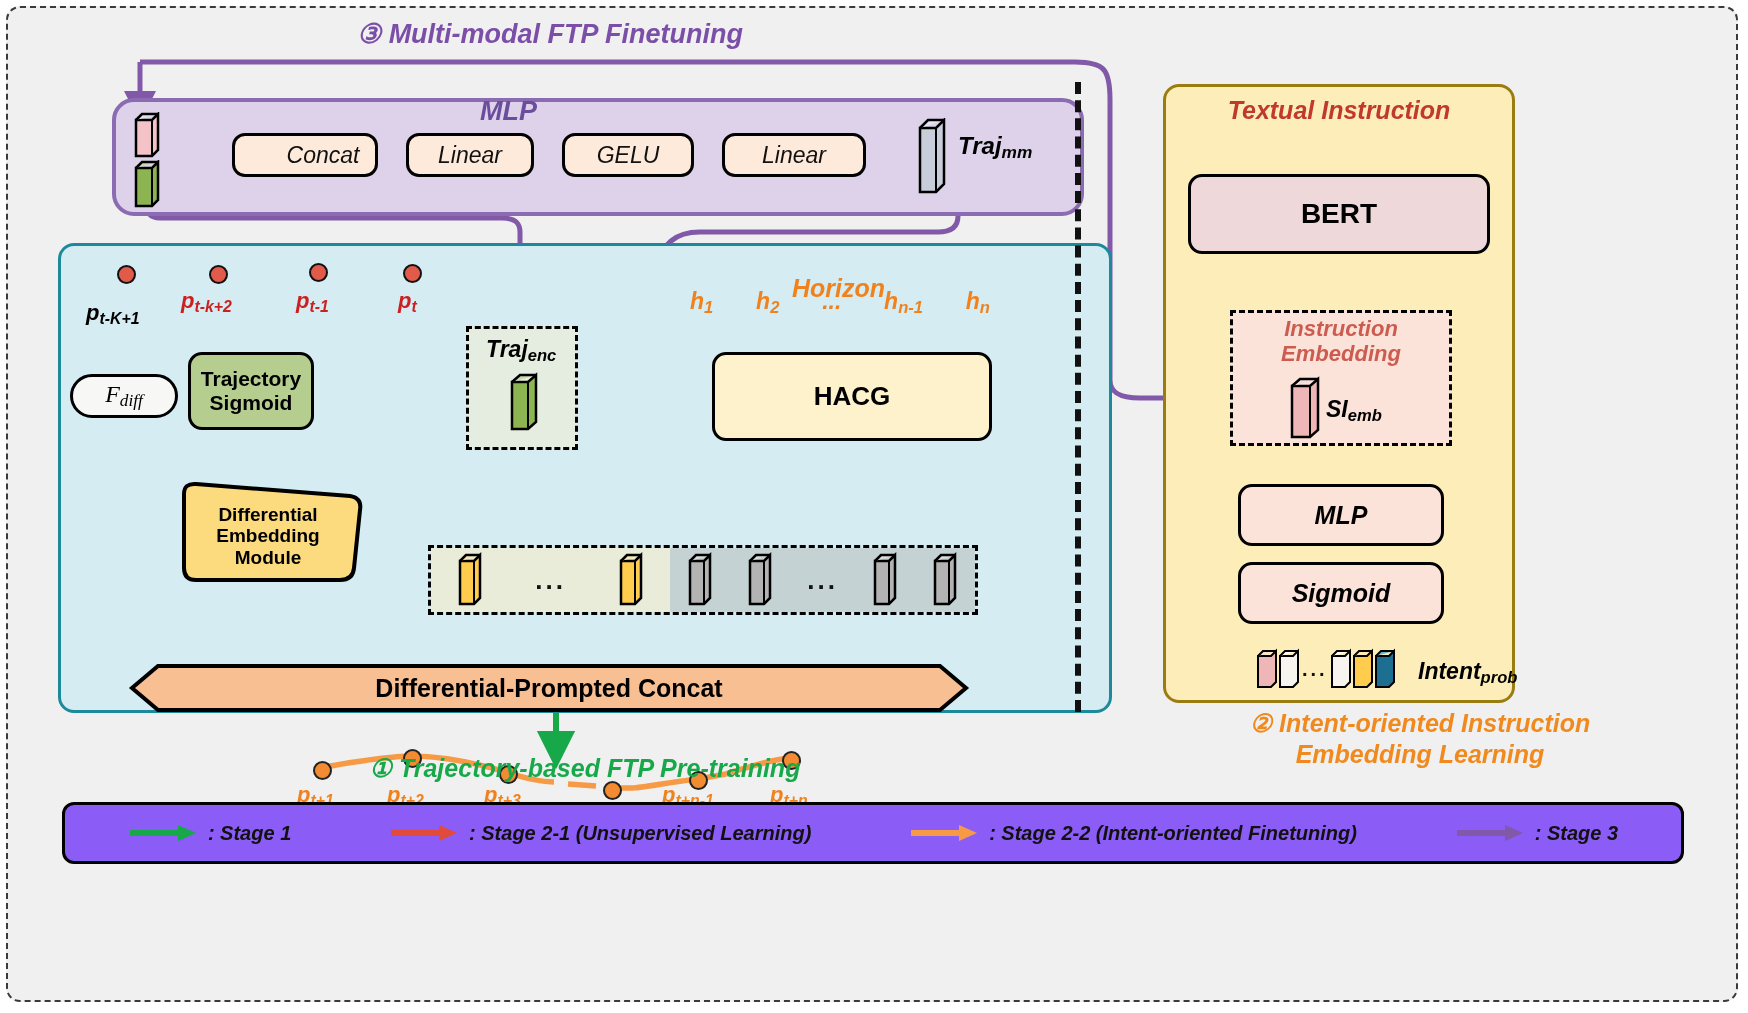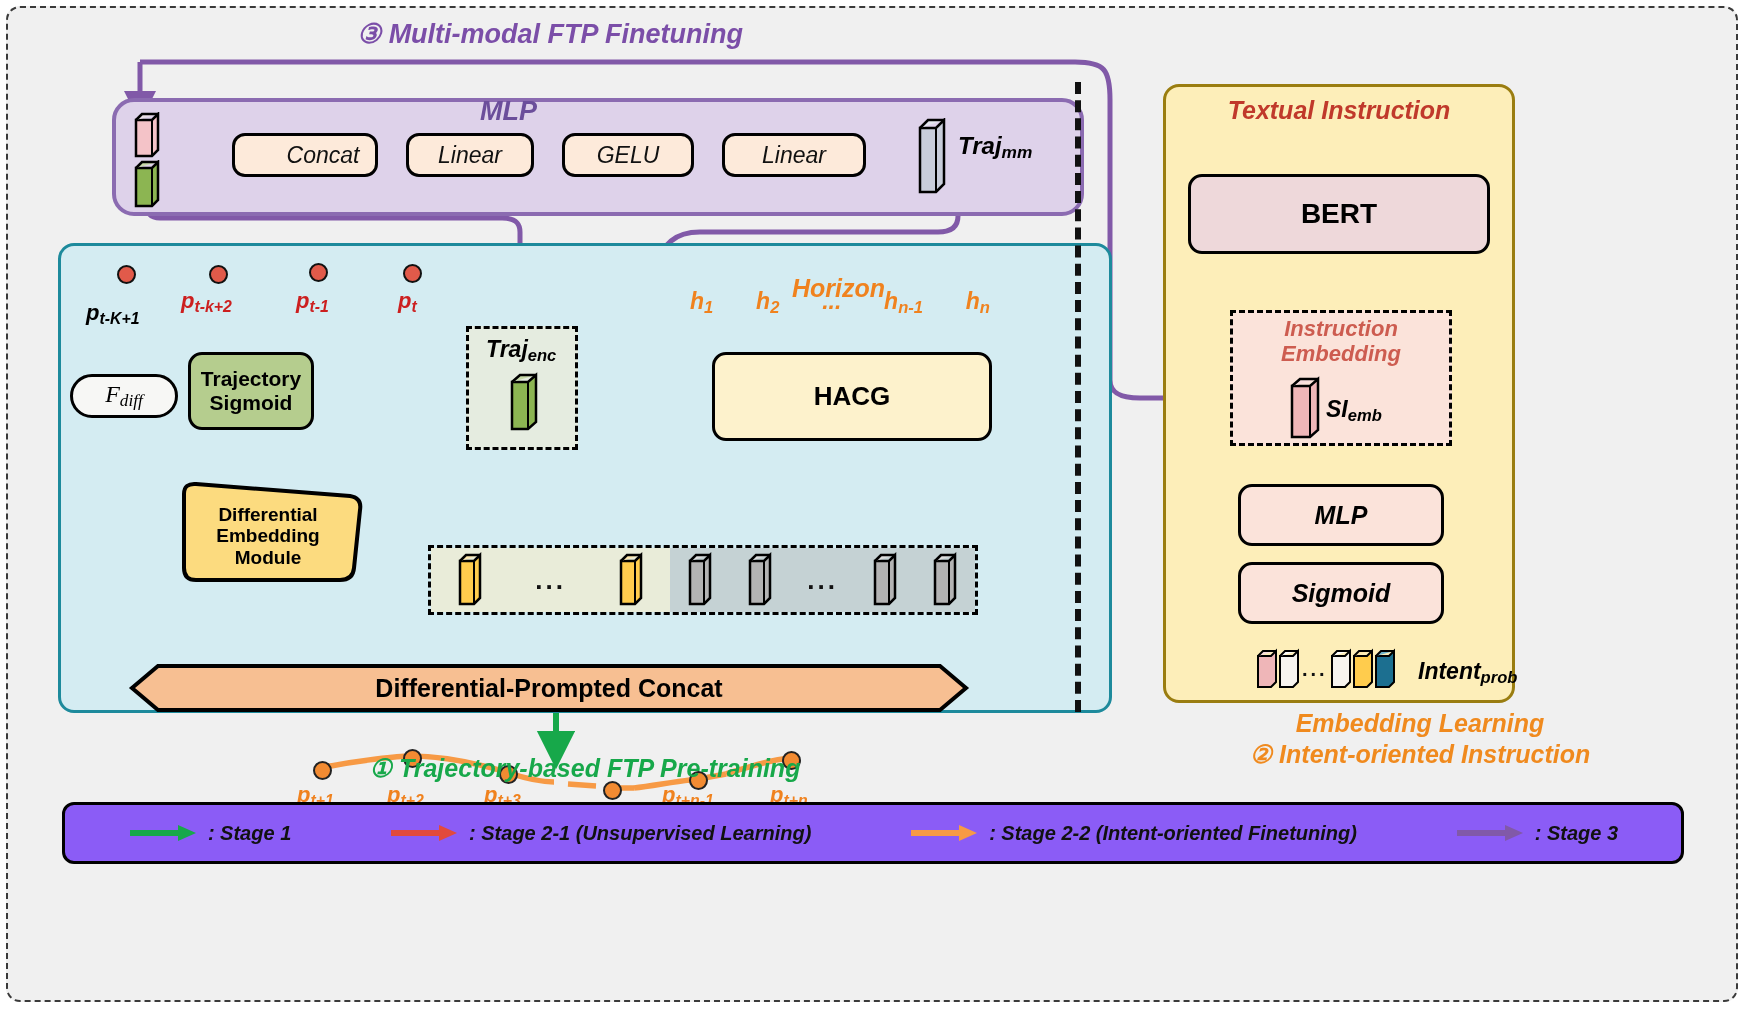--- a/index.html
+++ b/index.html
@@ -373,22 +373,22 @@
     <svg width="22" height="42">
       <polygon points="2,8 15,8 20,3 20,34 15,39 2,39" fill="#1c6f90" stroke="#000" stroke-width="2"></polygon>
       <polyline points="2,8 7,3 20,3" fill="#6fb3cb" stroke="#000" stroke-width="2"></polyline>
     </svg>
   </div>
   <div class="lbl ital" style="left:1396px;top:658px;font-size:23px;margin-left:22px;">
     <span>Intent</span><span class="sub">prob</span>
   </div>
 
   <div class="stage2-title">
+    <div>② Intent-oriented  Instruction</div>
     <div>Embedding Learning</div>
-    <div>② Intent-oriented  Instruction</div>
   </div>
 
   <div class="legend">
     <div class="legend-item">
       <svg width="72" height="20">
         <path d="M2,10 L52,10" stroke="#17a84a" stroke-width="6"></path>
         <path d="M50,2 L68,10 L50,18 z" fill="#17a84a"></path>
       </svg>
       <span>: Stage 1</span>
     </div>

